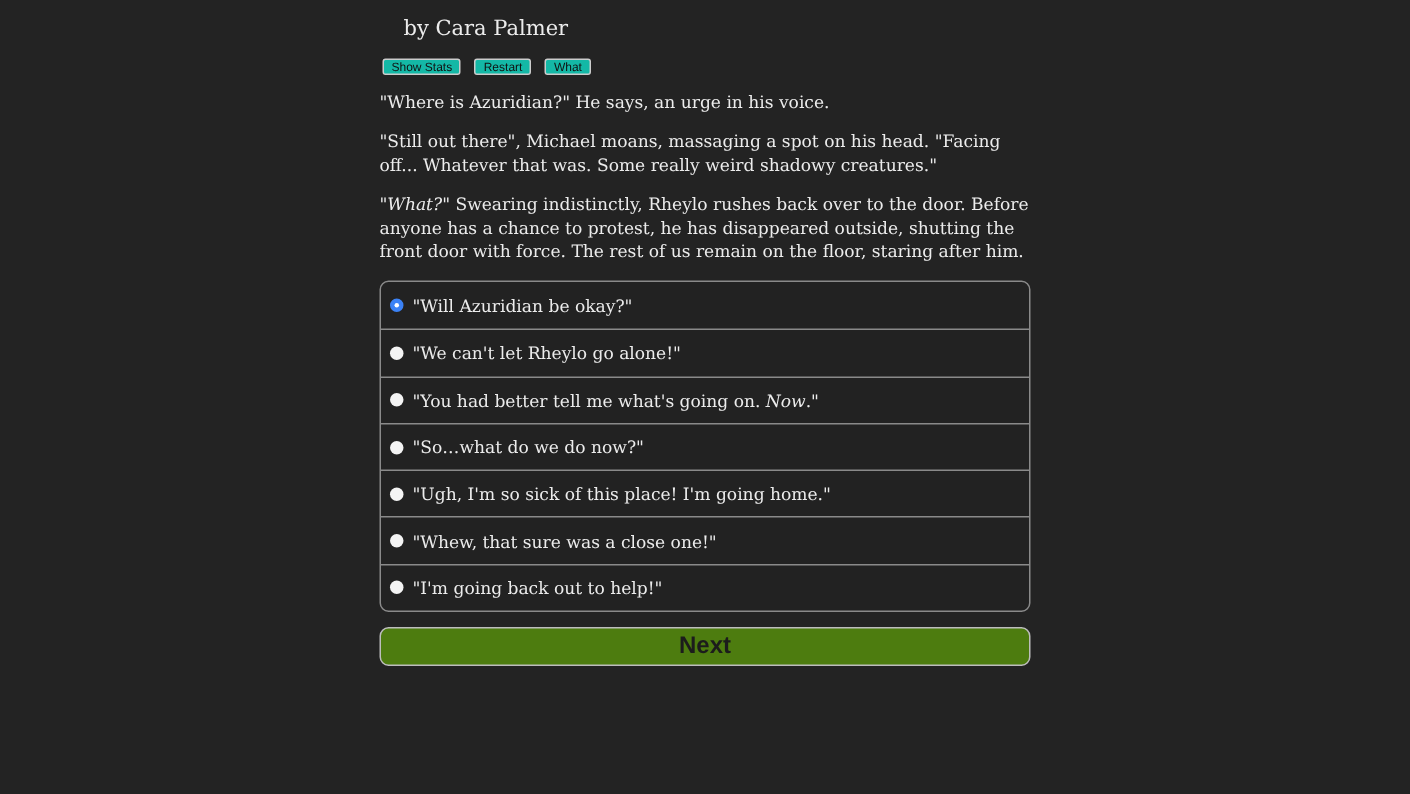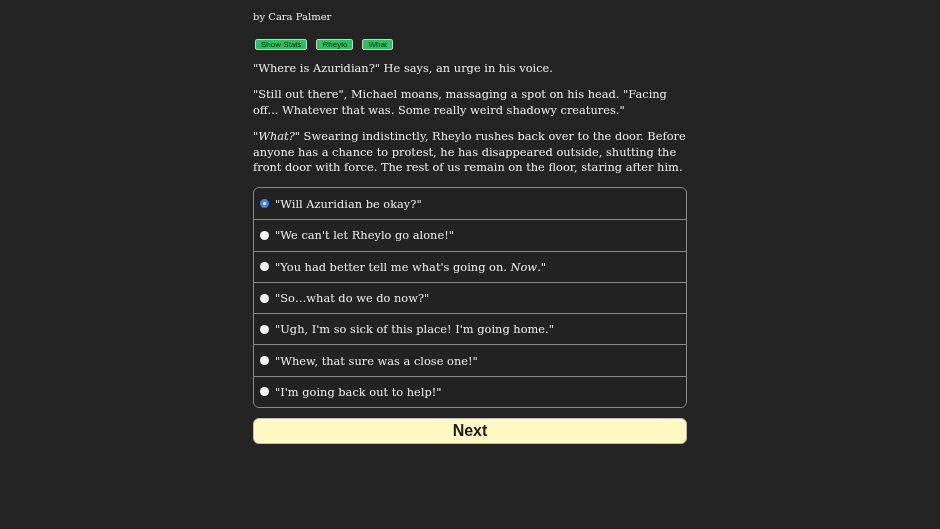--- a/index.html
+++ b/index.html
@@ -3,24 +3,24 @@
 <meta charset="utf-8">
 <style>
   html, body { margin:0; padding:0; }
   body {
     width:940px; height:529px; overflow:hidden;
     background:#232323; color:#e6e6e6;
     font-family:"DejaVu Serif", "Liberation Serif", serif;
     position:relative;
   }
   .container { position:absolute; left:253px; top:0; width:434px; }
-  .byline { position:absolute; top:11px; left:0; font-size:10px; color:#ececec; }
+  .byline { position:absolute; top:11px; left:16px; font-size:14px; color:#ececec; }
   .btnrow { position:absolute; top:39px; left:2px; display:flex; gap:9px; }
   .small-btn {
-    background:#22c55e; color:#111; border:1px solid #ccc; border-radius:2px;
+    background:#14b8a6; color:#111; border:1px solid #ccc; border-radius:2px;
     font-family:"Liberation Sans", sans-serif; font-size:8px; line-height:9px;
     padding:0 5px; height:11px; cursor:pointer;
   }
   .para { position:absolute; left:0; width:434px; font-size:11.4px; line-height:15.6px; color:#ececec; margin:0; }
   .choices {
     position:absolute; left:0; top:187px; width:432px; height:219px;
     border:1px solid #8a8a8a; border-radius:6px; overflow:hidden; background:#222;
   }
   .choice {
     height:31.3px; box-sizing:border-box; border-top:1px solid #8a8a8a;
@@ -30,35 +30,35 @@
   .radio {
     width:9px; height:9px; border-radius:50%; background:#f4f4f4; margin-right:6px; flex:0 0 auto;
     box-sizing:border-box;
   }
   .radio.checked { background:#3b82f6; border:3px solid #3b82f6; position:relative; }
   .radio.checked::after {
     content:""; position:absolute; left:0; top:0; width:3px; height:3px; border-radius:50%; background:#fff;
   }
   .next-btn {
     position:absolute; left:0; top:418px; width:434px; height:26px;
-    background:#fef9c3; border:1px solid #bdbdbd; border-radius:6px;
+    background:#4d7c0f; border:1px solid #bdbdbd; border-radius:6px;
     font-family:"Liberation Sans", sans-serif; font-weight:bold; font-size:16px; color:#1c1c1c;
     display:flex; align-items:center; justify-content:center; cursor:pointer; box-sizing:border-box;
   }
   i { font-style:italic; }
 </style>
 </head>
 <body>
 
 <div class="container">
   <div class="byline">by Cara Palmer</div>
 
   <div class="btnrow">
     <button class="small-btn">Show Stats</button>
-    <button class="small-btn">Rheylo</button>
+    <button class="small-btn">Restart</button>
     <button class="small-btn">What</button>
   </div>
 
   <p class="para" style="top:61px;">"Where is Azuridian?" He says, an urge in his voice.</p>
   <p class="para" style="top:87px;">"Still out there", Michael moans, massaging a spot on his head. "Facing off... Whatever that was. Some really weird shadowy creatures."</p>
   <p class="para" style="top:129px;"><i>"What?"</i><span> Swearing indistinctly, Rheylo rushes back over to the door. Before anyone has a chance to protest, he has disappeared outside, shutting the front door with force. The rest of us remain on the floor, staring after him.</span></p>
 
   <div class="choices">
     <div class="choice">
       <span class="radio checked"></span>

